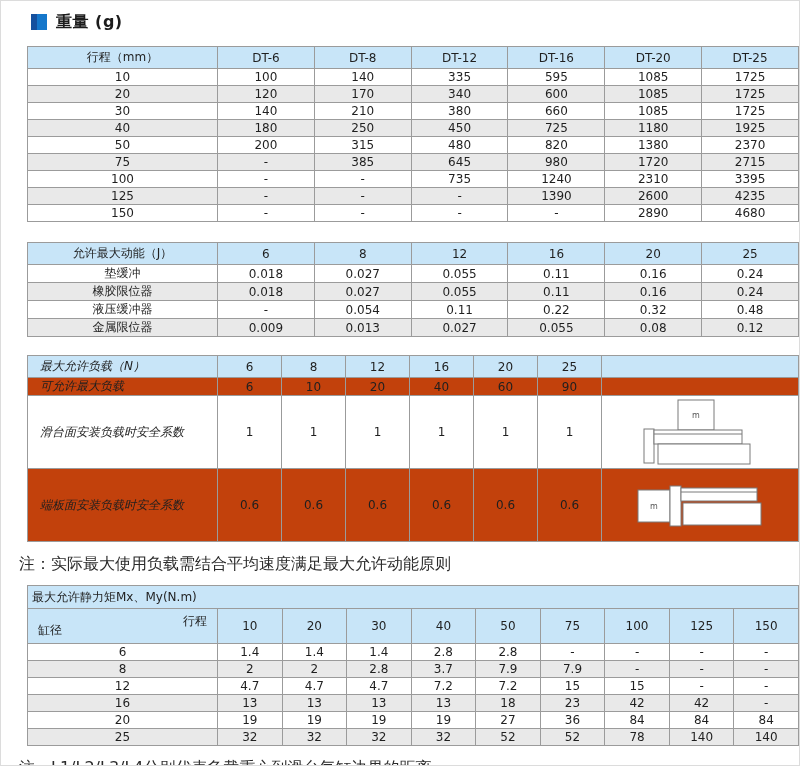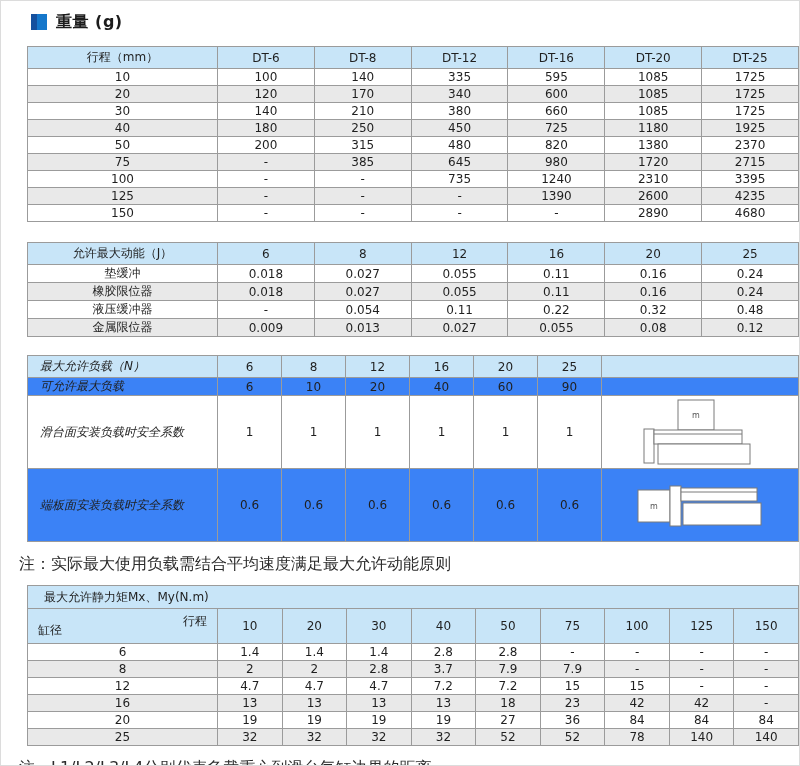--- a/index.html
+++ b/index.html
@@ -19,34 +19,34 @@
   th,td{border:1px solid #9b9b9b;text-align:center;vertical-align:middle;
     padding:0 2px;font-weight:normal;overflow:hidden;white-space:nowrap;}
   tr.hd th{background:#c8e5f8;height:21px;}
   tbody tr{height:17px;background:#ffffff;}
   tbody tr:nth-child(even){background:#e9e9e9;}
   .left{text-align:left;padding-left:12px;font-style:italic;}
 
   .t1{margin-top:14px;}
   .t2{margin-top:20px;}
   .t3{margin-top:18px;}
-  .t3 tbody tr{background:#3b82f6;}
+  .t3 tbody tr{background:#c2410c;}
   .t3 tbody tr:nth-child(even){background:#ffffff;}
   .t3 .row-cap{height:18px;}
   .t3 .tall{height:73px;}
   .t3 .diagram-cell{padding:0;}
   .diag-svg{display:block;margin:0 auto;}
   .diag-svg rect{fill:#ffffff;stroke:#7a7a7a;stroke-width:1;}
   .diag-svg line{stroke:#7a7a7a;stroke-width:1;}
   .diag-svg text{font-size:8px;fill:#555;font-family:"DejaVu Sans","Liberation Sans",sans-serif;}
 
   .note{margin:12px 0 0 18px;font-size:16px;color:#2b2b2b;height:16px;}
 
   .t4{margin-top:15px;}
-  .t4 tr.band th{background:#c8e5f8;height:22px;text-align:left;padding-left:16px;}
+  .t4 tr.band th{background:#c8e5f8;height:22px;text-align:left;padding-left:4px;}
   .t4 tr.hd2 th{background:#c8e5f8;height:34px;}
   .t4 .diag-cell{position:relative;
     background-color:#c8e5f8;
     background-image:linear-gradient(to bottom right,
       transparent calc(50% - 1px), #9b9b9b calc(50% - 1px),
       #9b9b9b calc(50% + 0px), transparent calc(50% + 0px));}
   .t4 .corner-top{position:absolute;top:4px;right:10px;}
   .t4 .corner-left{position:absolute;bottom:4px;left:10px;}
 </style>
 </head>

